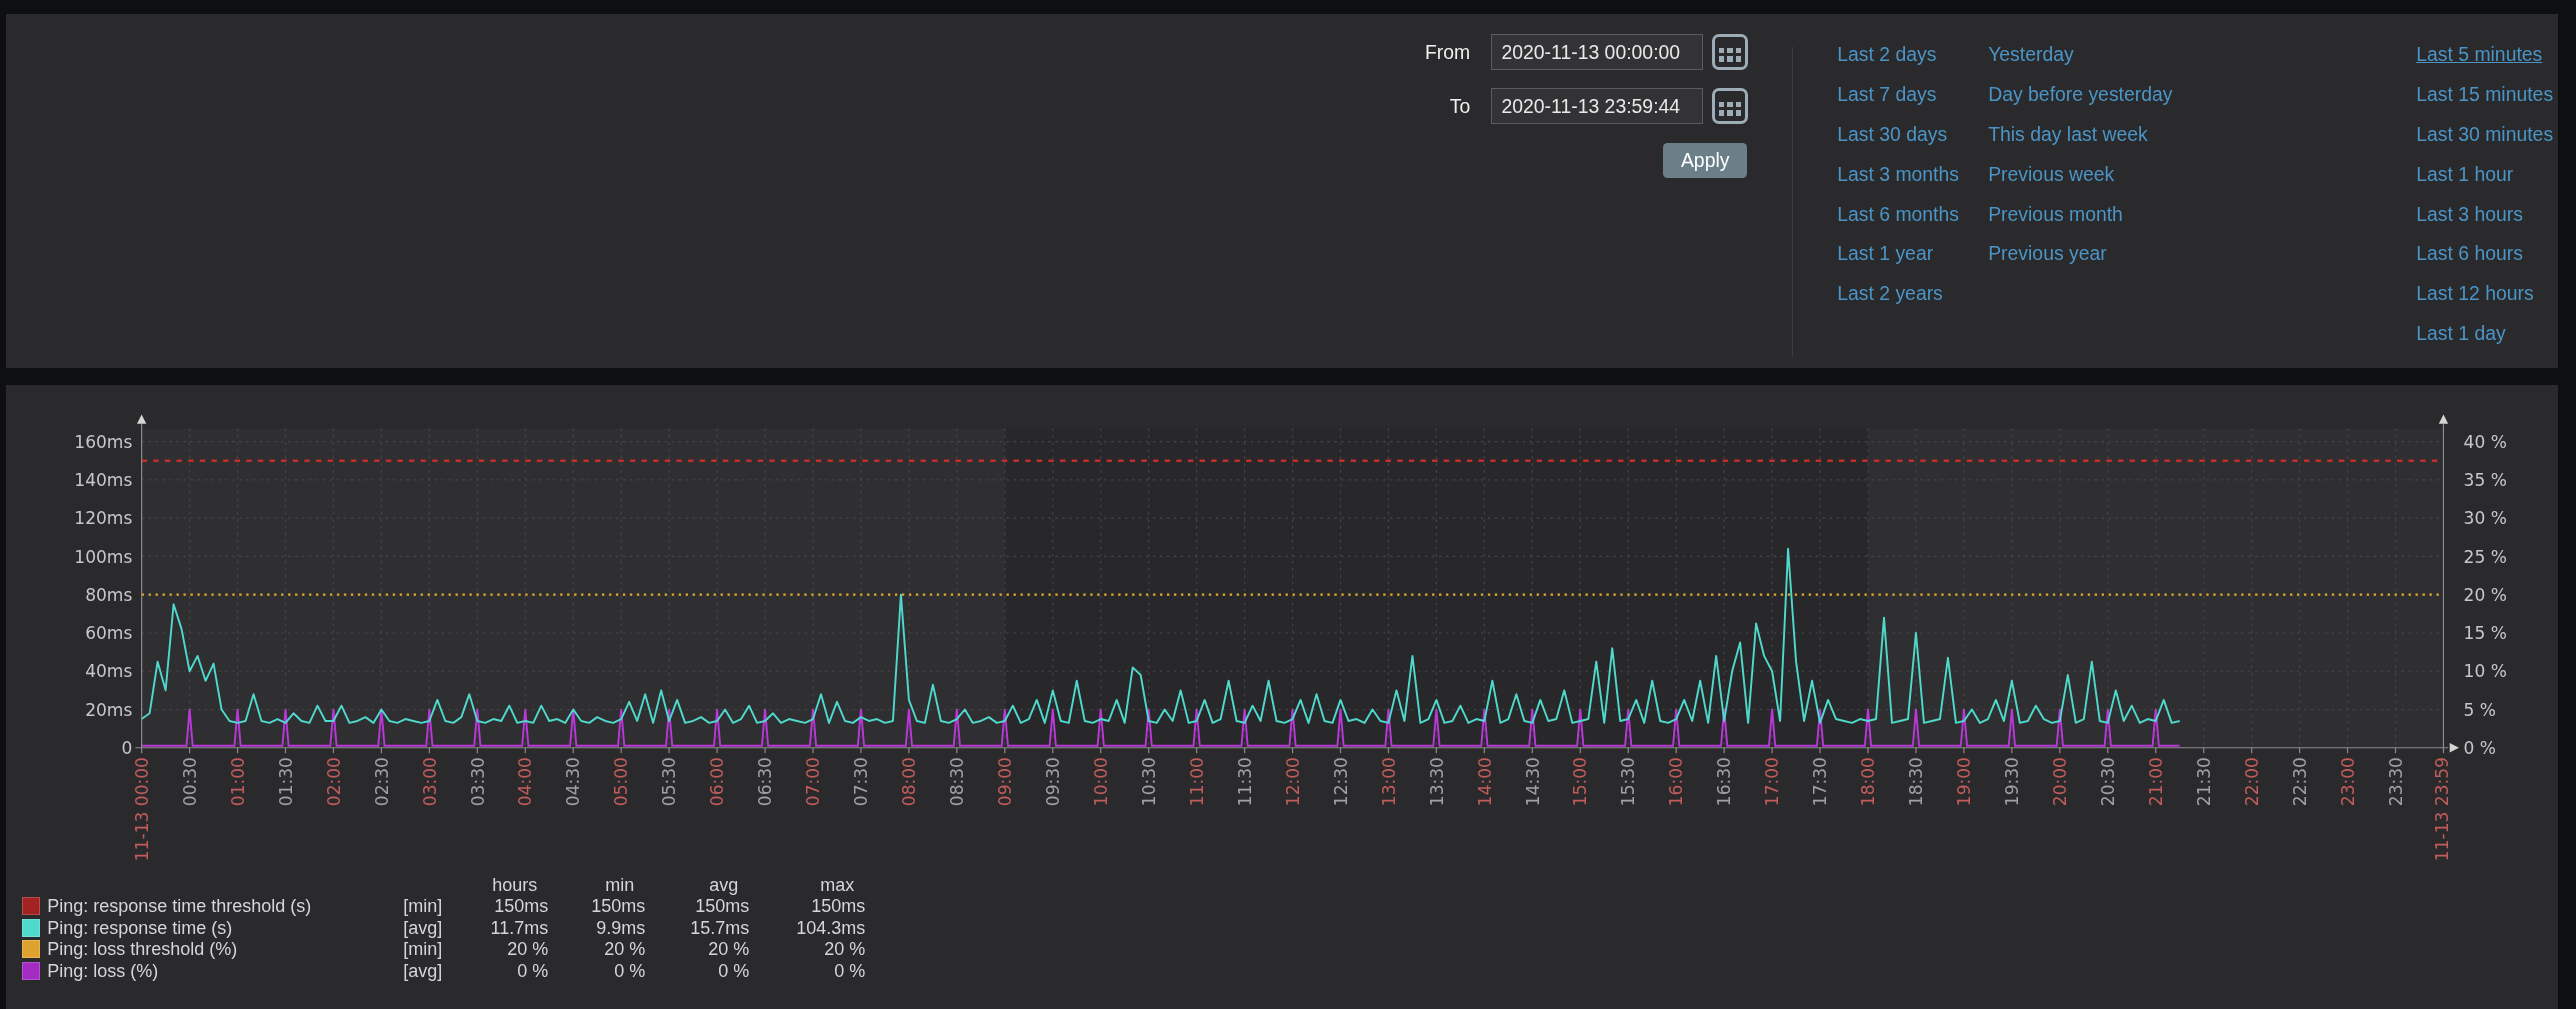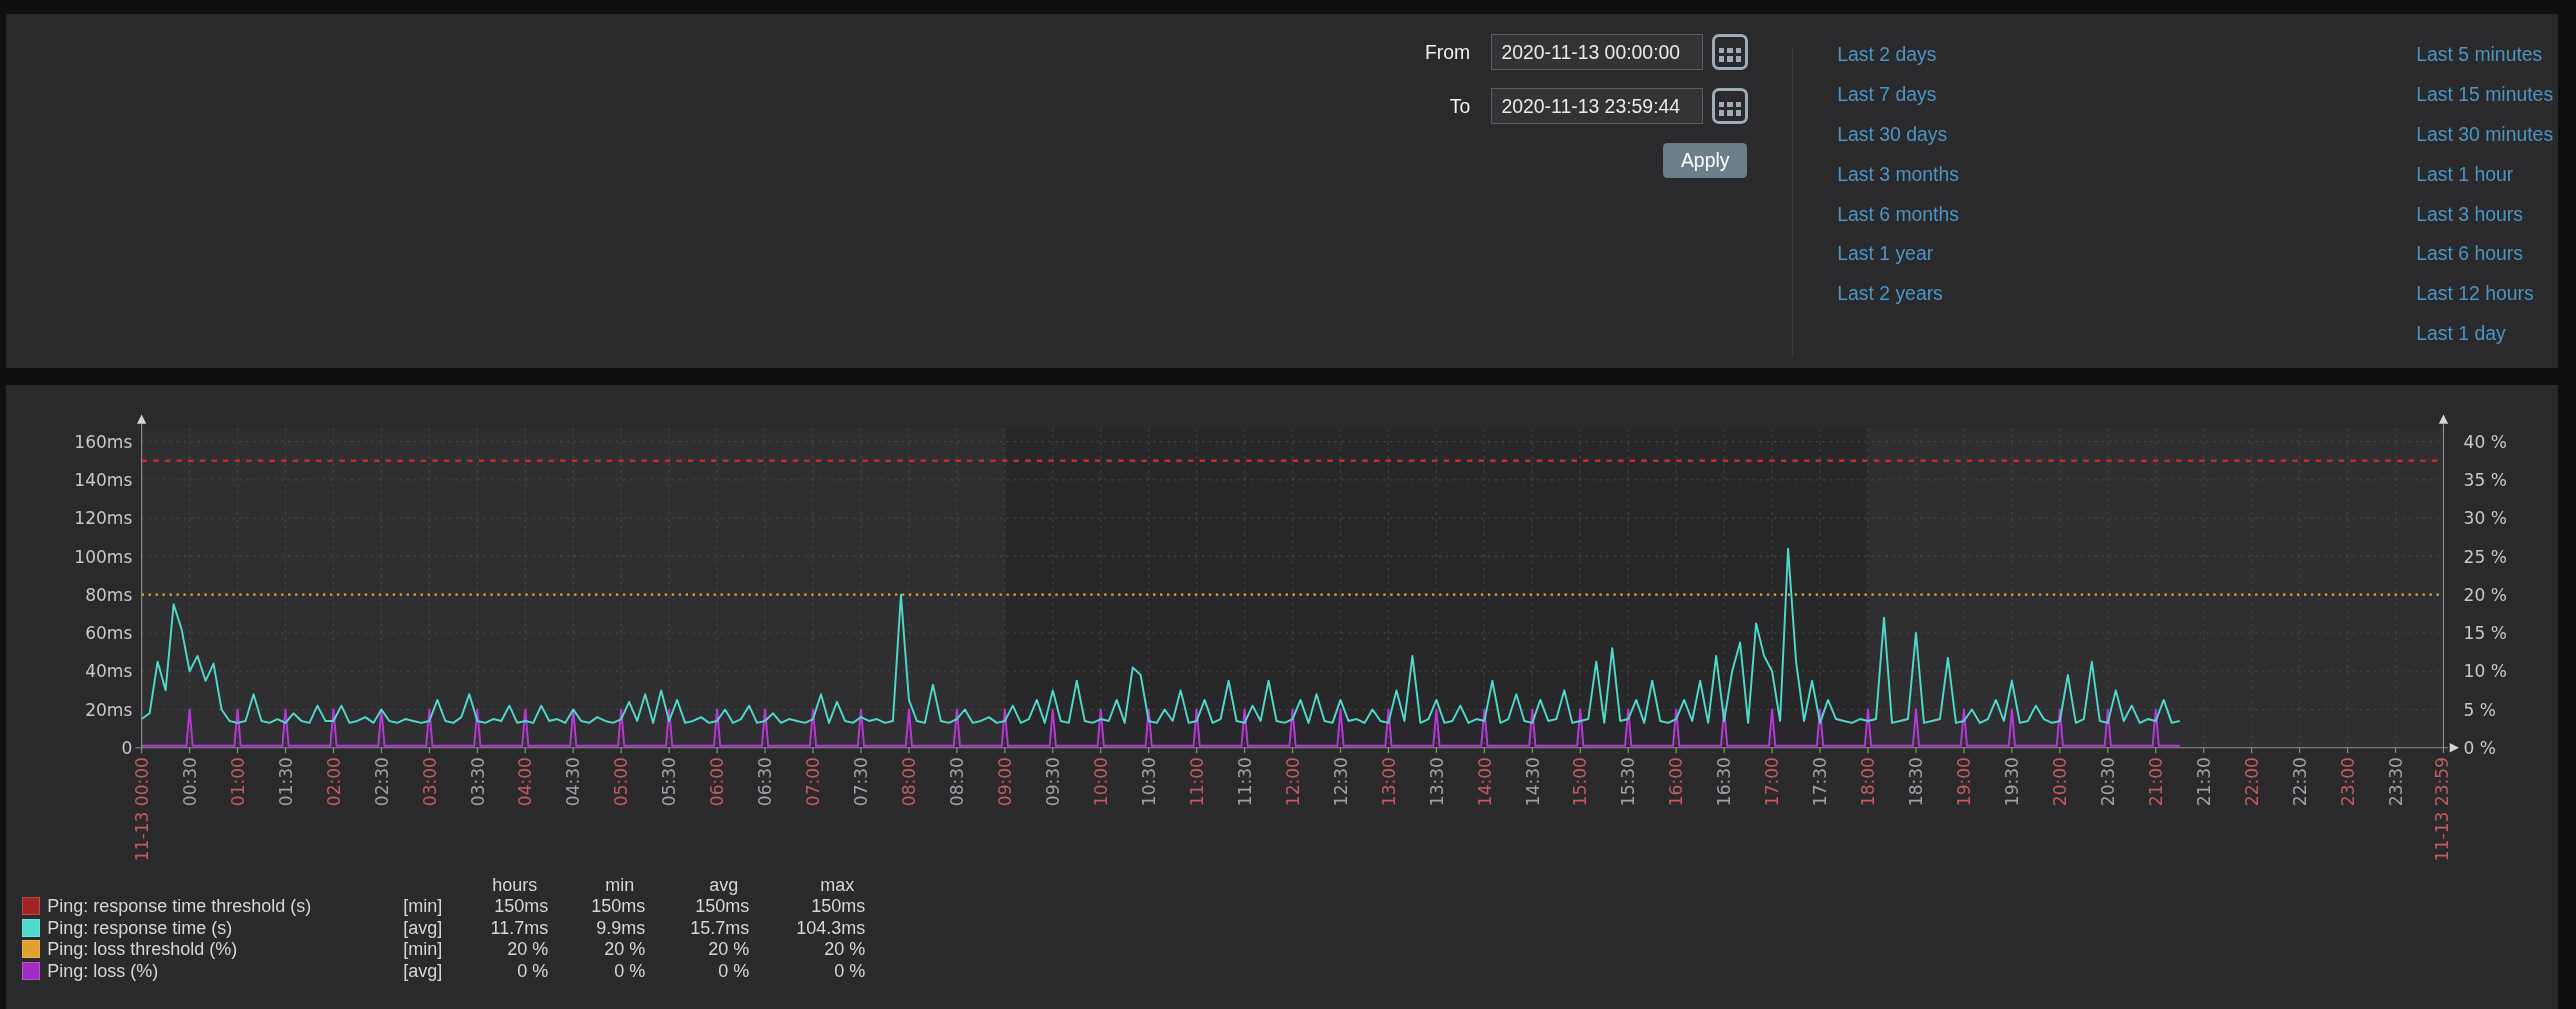--- a/index.html
+++ b/index.html
@@ -81,22 +81,30 @@
 
     <div class="ql-col" id="ql-col-0" style="left:1831px; width:147px;">
         <a class="ql-item" href="#" style="top: 28px;">Last 2 days</a>
         <a class="ql-item" href="#" style="top: 68px;">Last 7 days</a>
         <a class="ql-item" href="#" style="top: 108px;">Last 30 days</a>
         <a class="ql-item" href="#" style="top: 148px;">Last 3 months</a>
         <a class="ql-item" href="#" style="top: 188px;">Last 6 months</a>
         <a class="ql-item" href="#" style="top: 227px;">Last 1 year</a>
         <a class="ql-item" href="#" style="top: 267px;">Last 2 years</a>
       </div>
+    <div class="ql-col" id="ql-col-1" style="left:1982px; width:232px;">
+        <a class="ql-item" href="#" style="top: 28px;">Yesterday</a>
+        <a class="ql-item" href="#" style="top: 68px;">Day before yesterday</a>
+        <a class="ql-item" href="#" style="top: 108px;">This day last week</a>
+        <a class="ql-item" href="#" style="top: 148px;">Previous week</a>
+        <a class="ql-item" href="#" style="top: 188px;">Previous month</a>
+        <a class="ql-item" href="#" style="top: 227px;">Previous year</a>
+      </div>
     <div class="ql-col" id="ql-col-3" style="left:2410px; width:160px;">
-        <a class="ql-item" href="#" style="top: 28px;">Last 5 minutes</a>
+        <a class="ql-item" href="#" style="top: 28px; text-decoration: underline;">Last 5 minutes</a>
         <a class="ql-item" href="#" style="top: 68px;">Last 15 minutes</a>
         <a class="ql-item" href="#" style="top: 108px;">Last 30 minutes</a>
         <a class="ql-item" href="#" style="top: 148px;">Last 1 hour</a>
         <a class="ql-item" href="#" style="top: 188px;">Last 3 hours</a>
         <a class="ql-item" href="#" style="top: 227px;">Last 6 hours</a>
         <a class="ql-item" href="#" style="top: 267px;">Last 12 hours</a>
         <a class="ql-item" href="#" style="top: 307px;">Last 1 day</a>
       </div>
   </section>
 

